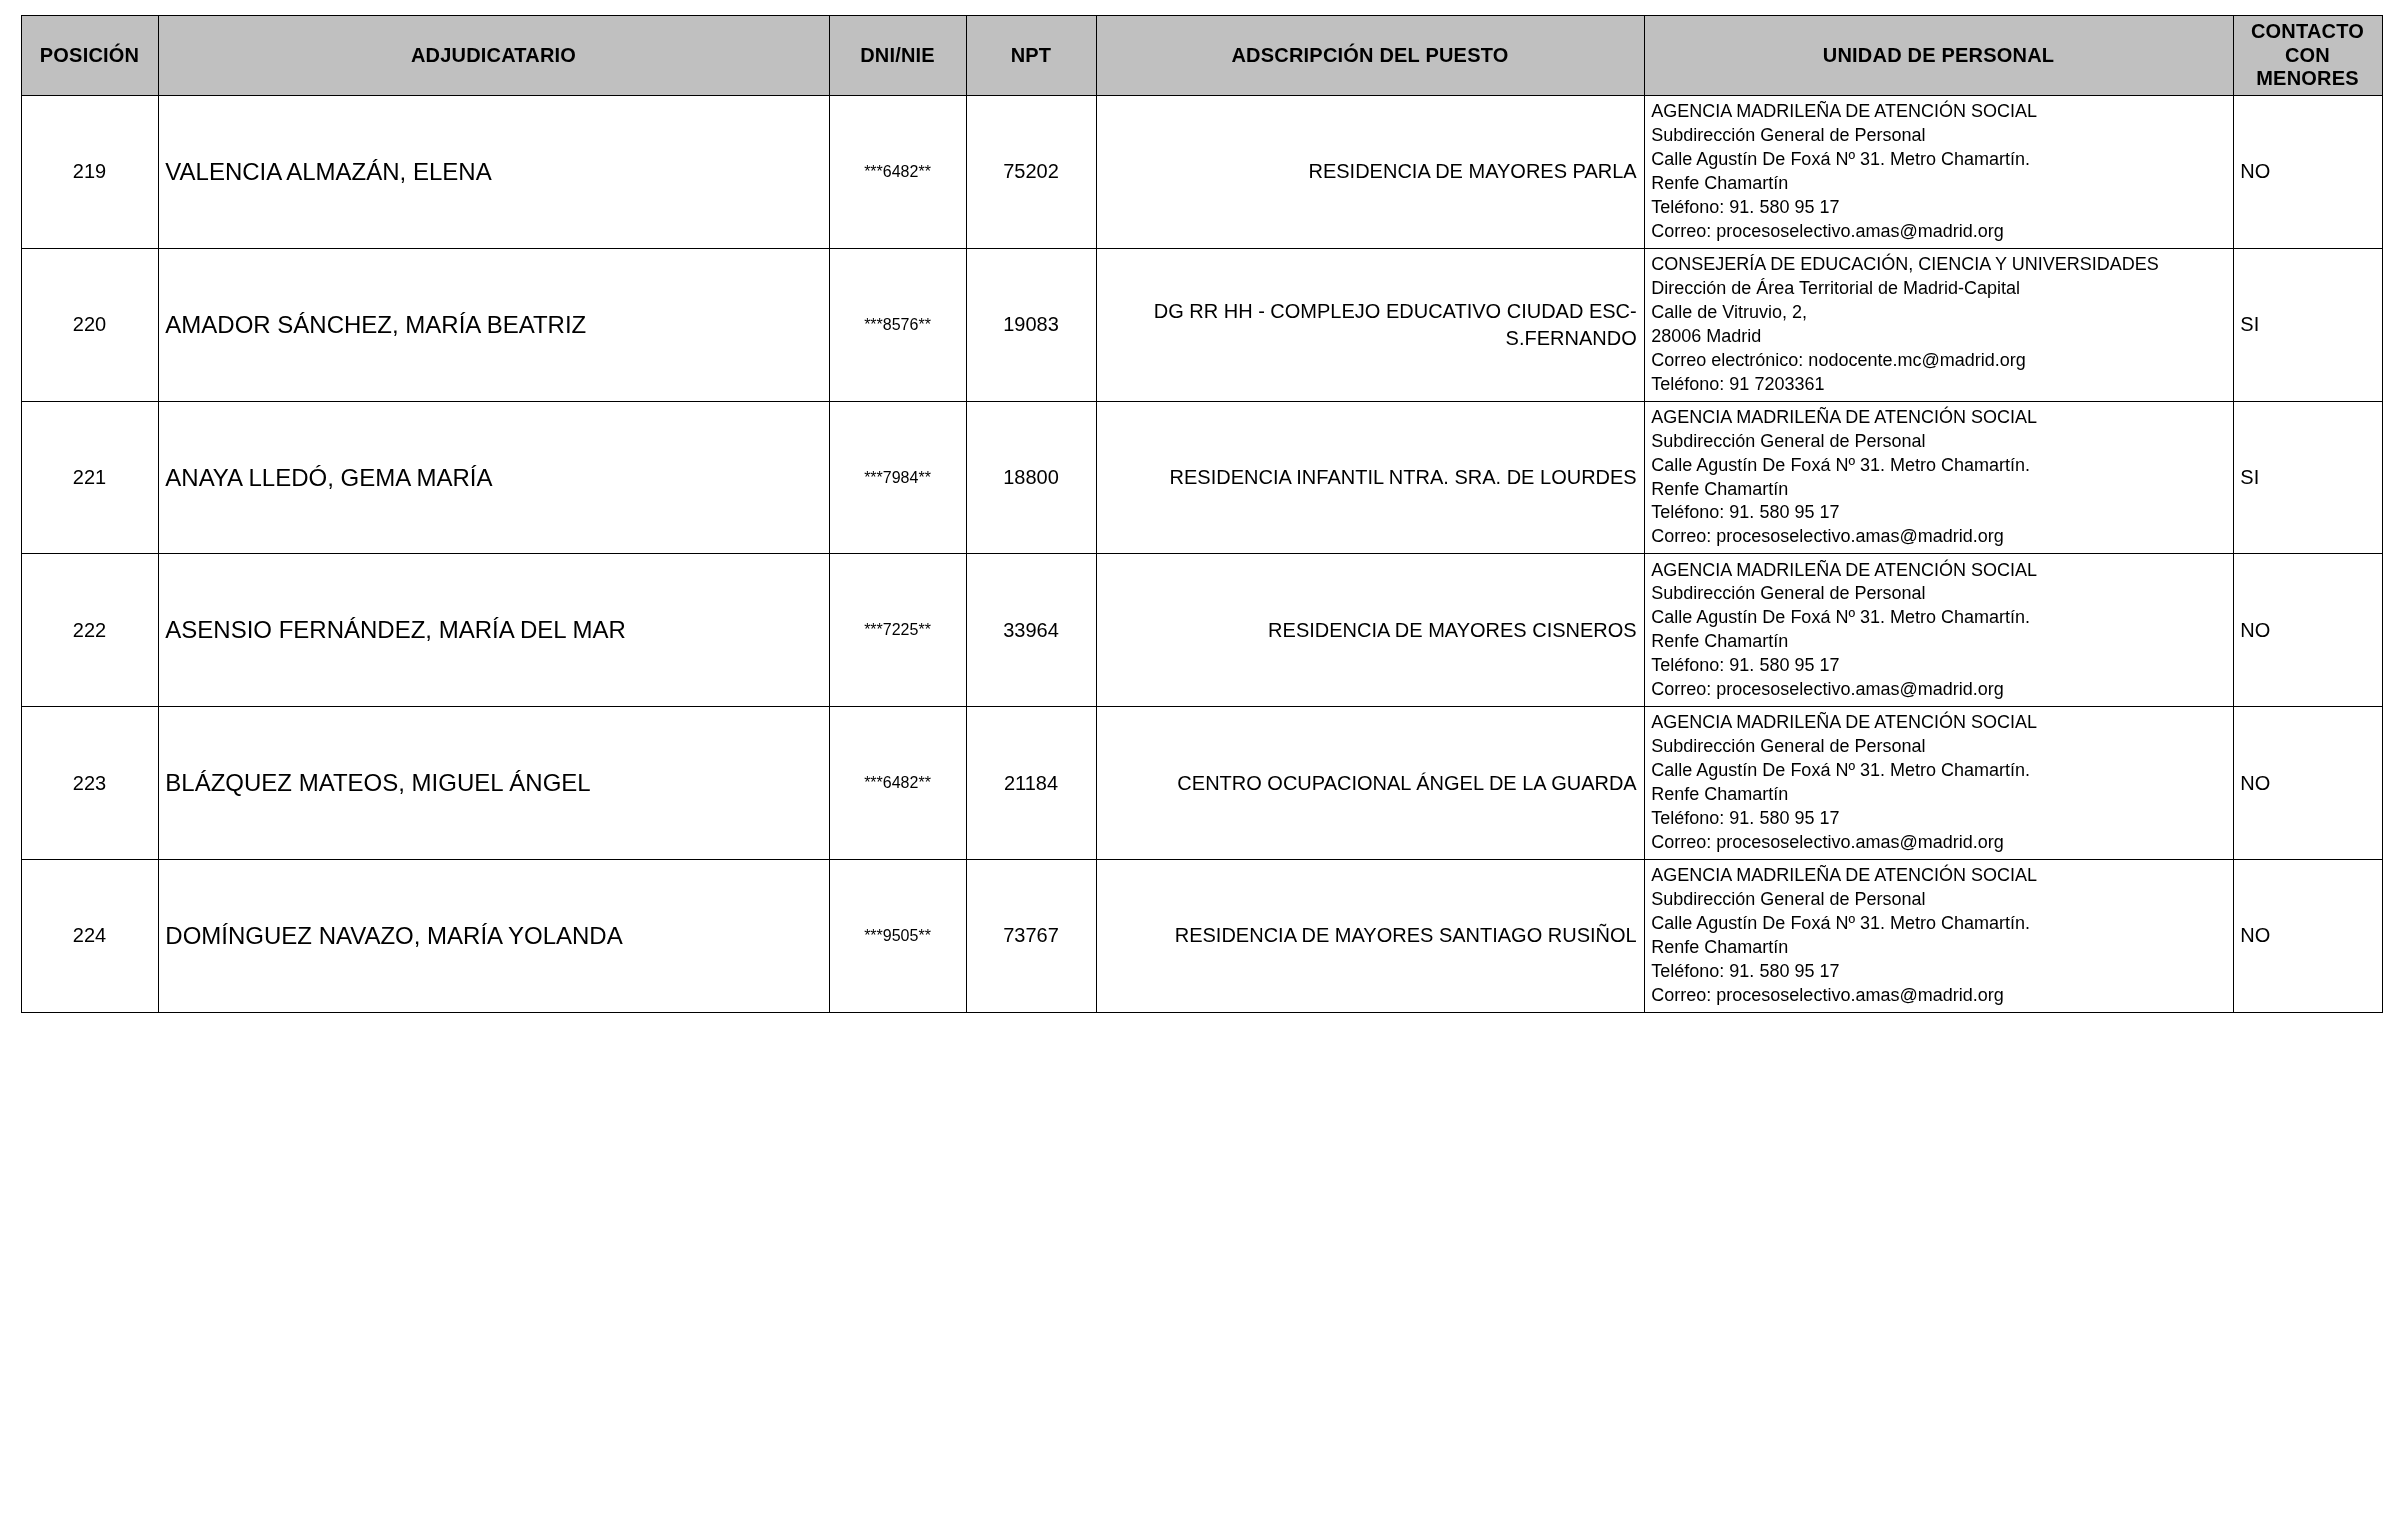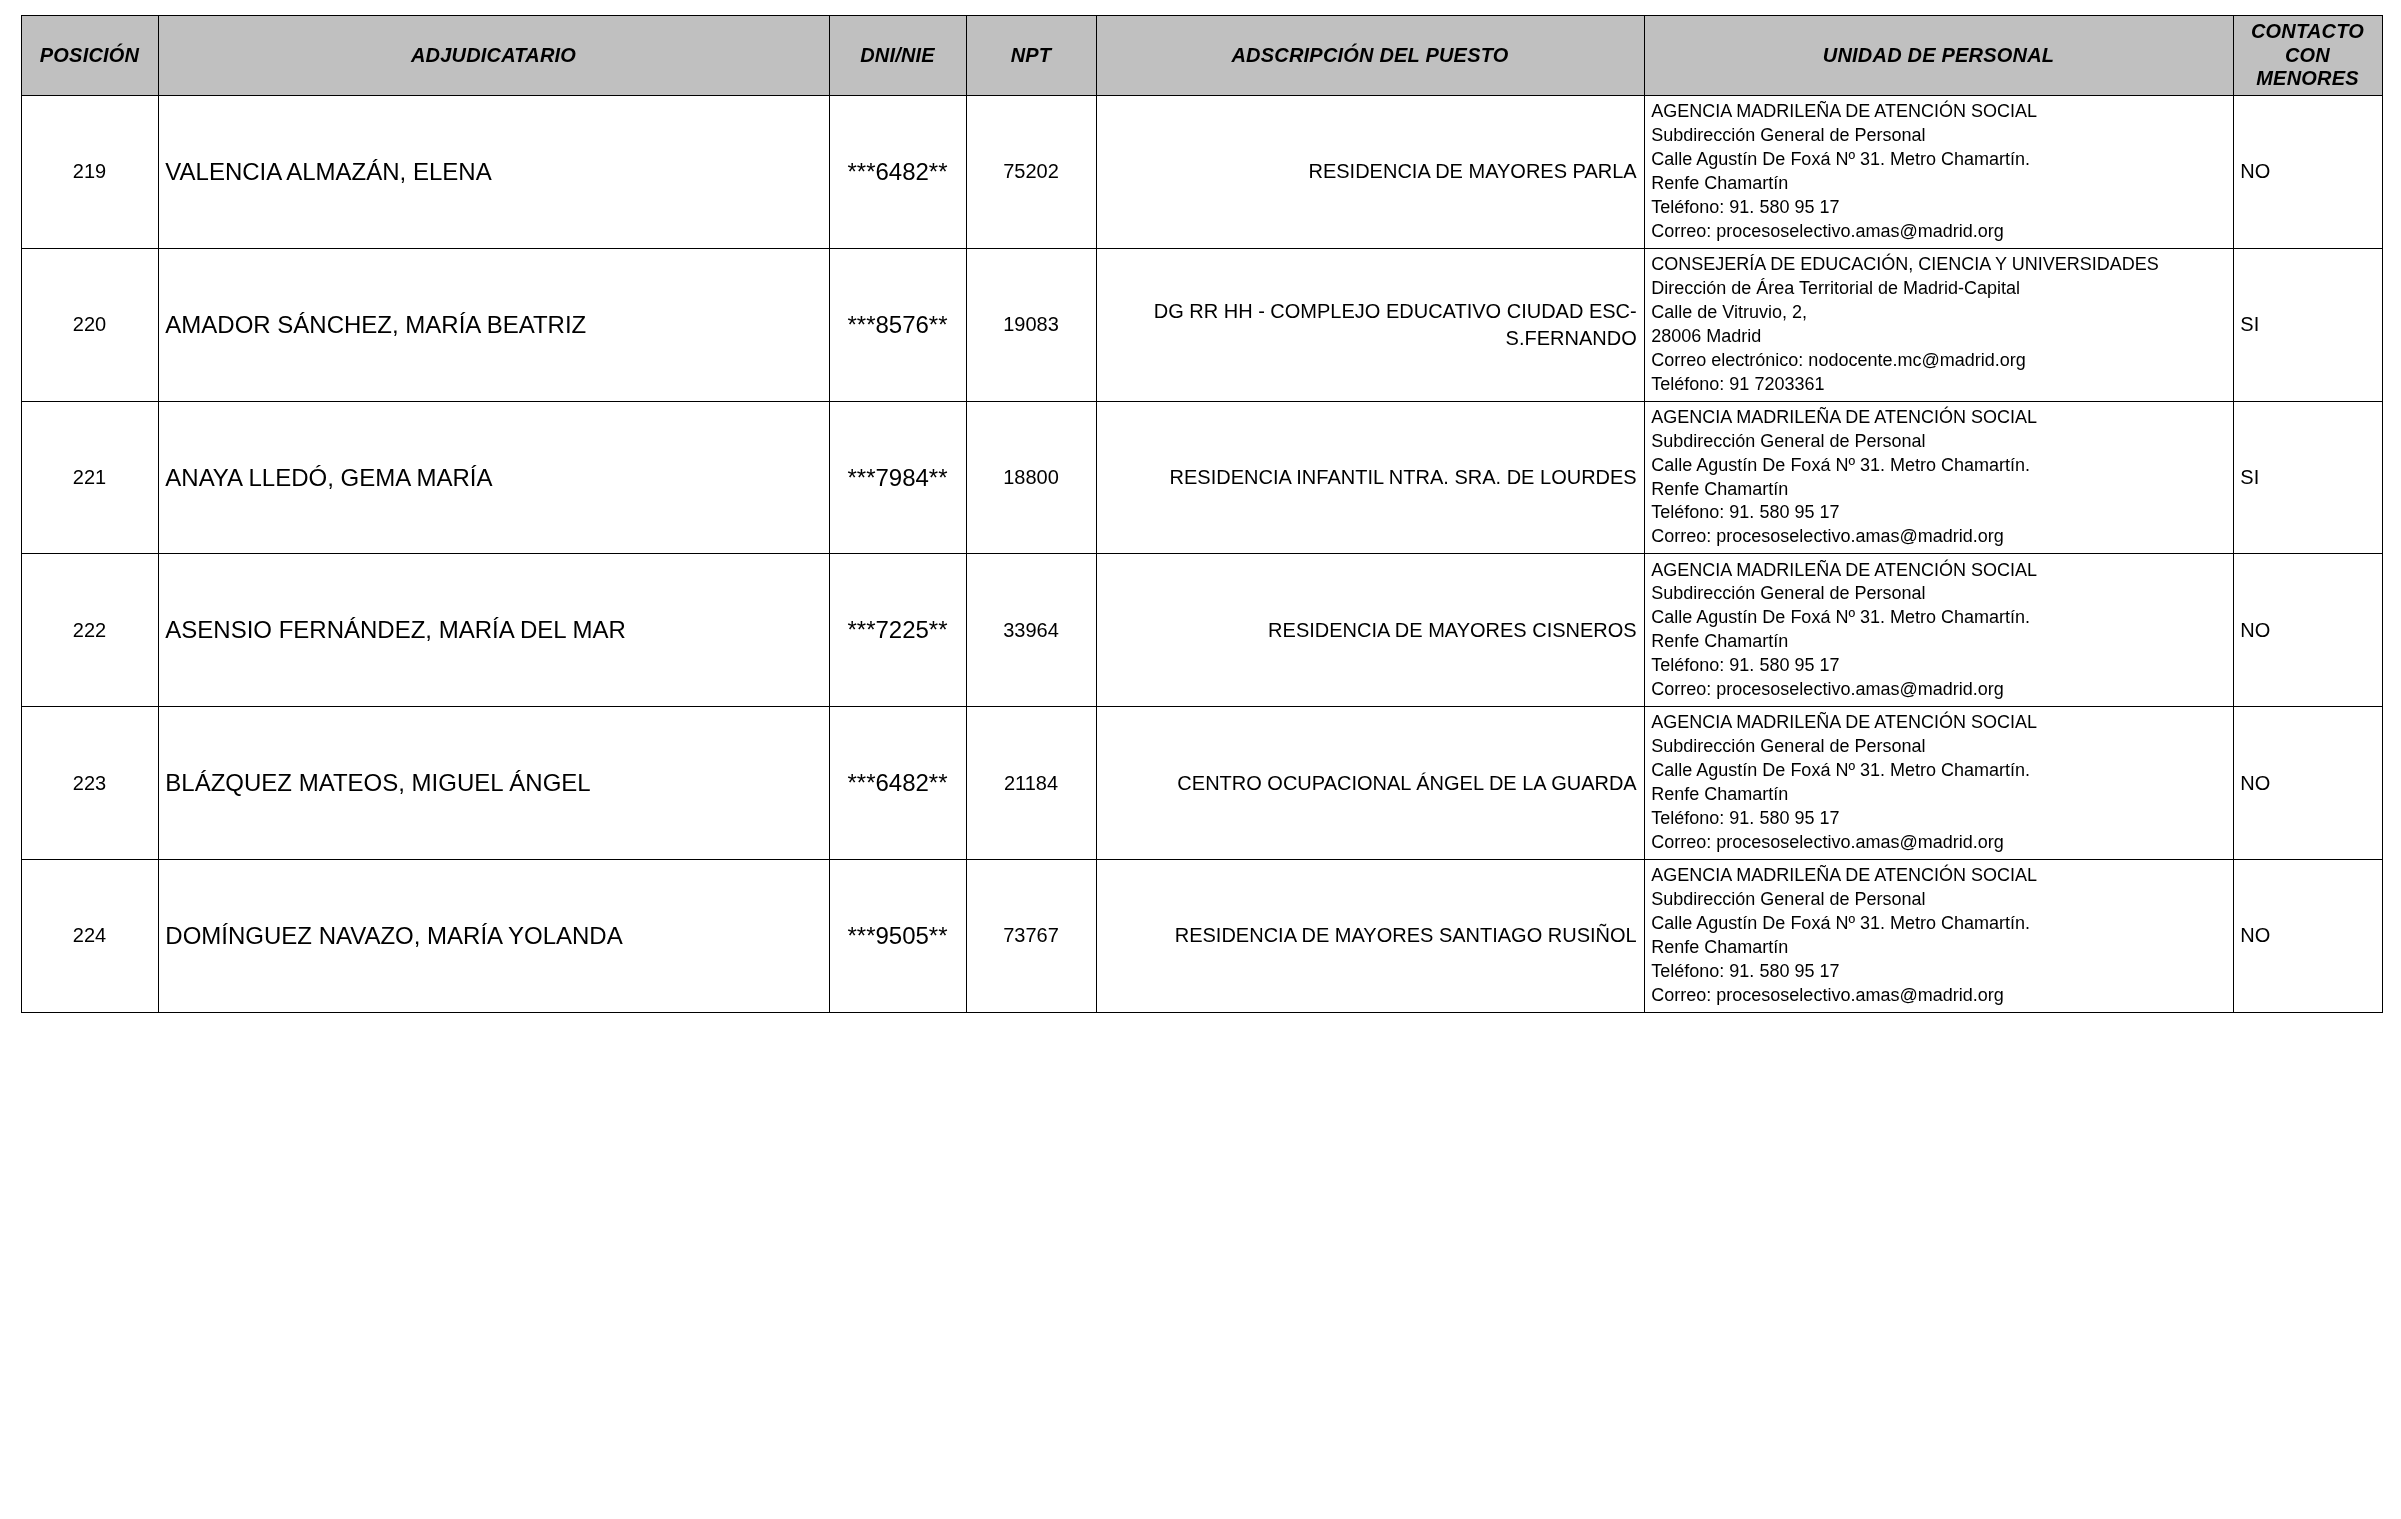--- a/index.html
+++ b/index.html
@@ -36,42 +36,41 @@
   }
   thead th {
     background: #c0c0c0;
     text-align: center;
     font-size: 20px;
     font-weight: bold;
     line-height: 1.18;
     letter-spacing: 0.2px;
     padding-top: 11px;
     padding-bottom: 11px;
-    font-style: italic;
   }
   .col-pos    { width: 137px; }
   .col-adj    { width: 671px; }
   .col-dni    { width: 137px; }
   .col-npt    { width: 130px; }
   .col-ads    { width: 548px; }
   .col-unid   { width: 589px; }
   .col-cont   { width: 149px; }
 
   td.cell-pos {
     text-align: center;
     font-size: 20px;
   }
   td.cell-adj {
     text-align: left;
     font-size: 24px;
     padding-left: 15px;
   }
   td.cell-dni {
     text-align: center;
-    font-size: 24px;
+    font-size: 16px;
   }
   td.cell-npt {
     text-align: center;
     font-size: 20px;
   }
   td.cell-ads {
     text-align: right;
     font-size: 20px;
     line-height: 1.35;
     padding-left: 12.3px;

